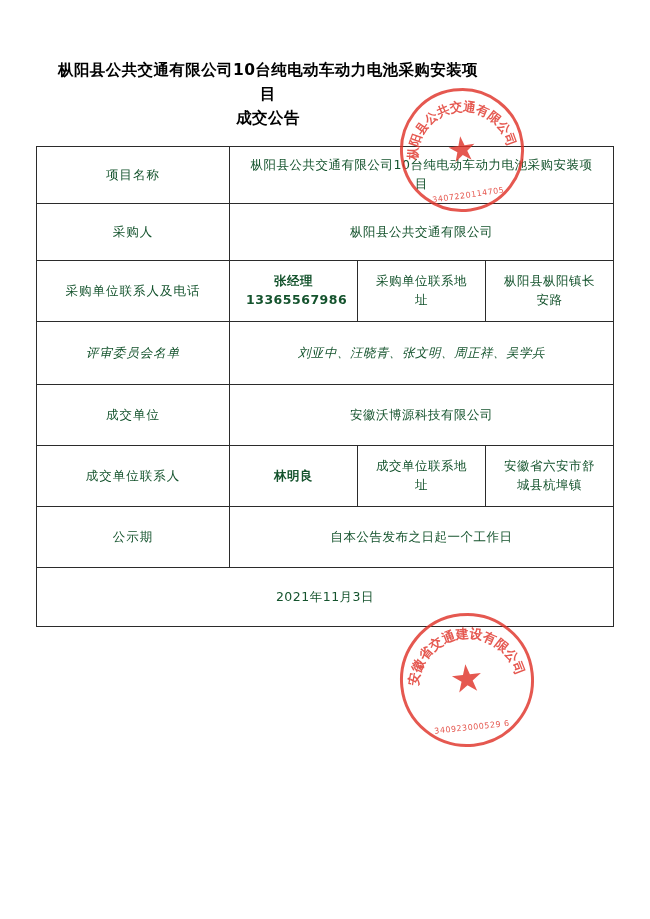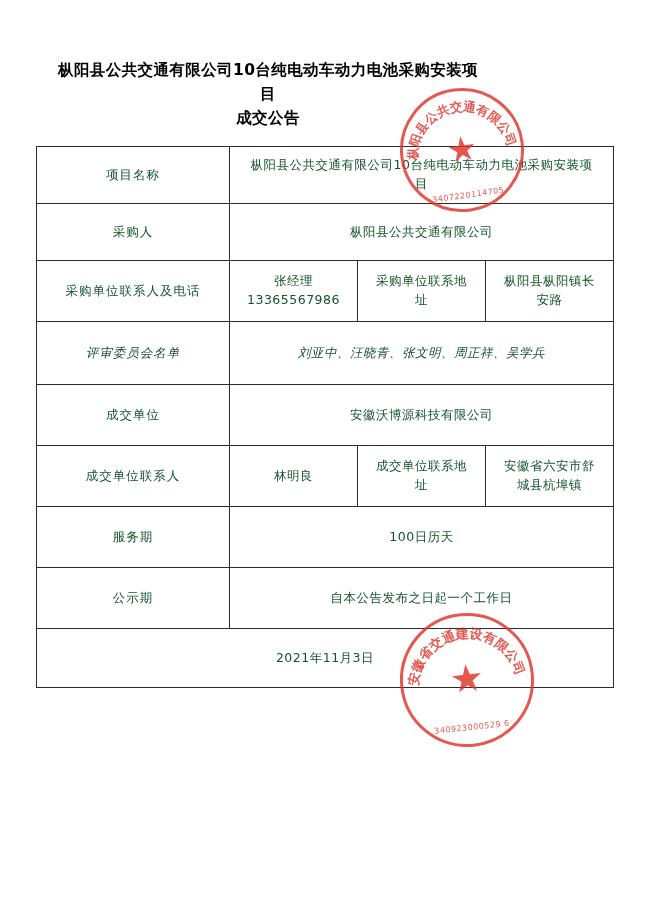--- a/index.html
+++ b/index.html
@@ -56,20 +56,21 @@
   }
   td.value {
     letter-spacing: 0.5px;
   }
   td.midlabel {
     width: 125px;
     letter-spacing: 0.5px;
   }
   td.small {
     width: 90px;
+    font-weight: bold;
   }
   .tworow {
     line-height: 1.45;
   }
   .tworow span {
     display: block;
   }
   tr.r-name td { height: 44px; }
   tr.r-buyer td { height: 44px; }
   tr.r-contact td { height: 48px; }
@@ -171,24 +172,20 @@
       </tr>
       <tr class="r-winner">
         <td class="label">成交单位</td>
         <td class="value" colspan="3">安徽沃博源科技有限公司</td>
       </tr>
       <tr class="r-wcontact">
         <td class="label">成交单位联系人</td>
         <td class="value small">林明良</td>
         <td class="midlabel">成交单位联系地址</td>
         <td class="value">安徽省六安市舒城县杭埠镇</td>
-      </tr>
-      <tr class="r-period">
-        <td class="label">服务期</td>
-        <td class="value" colspan="3">100日历天</td>
       </tr>
       <tr class="r-public">
         <td class="label">公示期</td>
         <td class="value" colspan="3">自本公告发布之日起一个工作日</td>
       </tr>
       <tr class="r-date">
         <td class="value" colspan="4">2021年11月3日</td>
       </tr>
     </tbody>
   </table>

